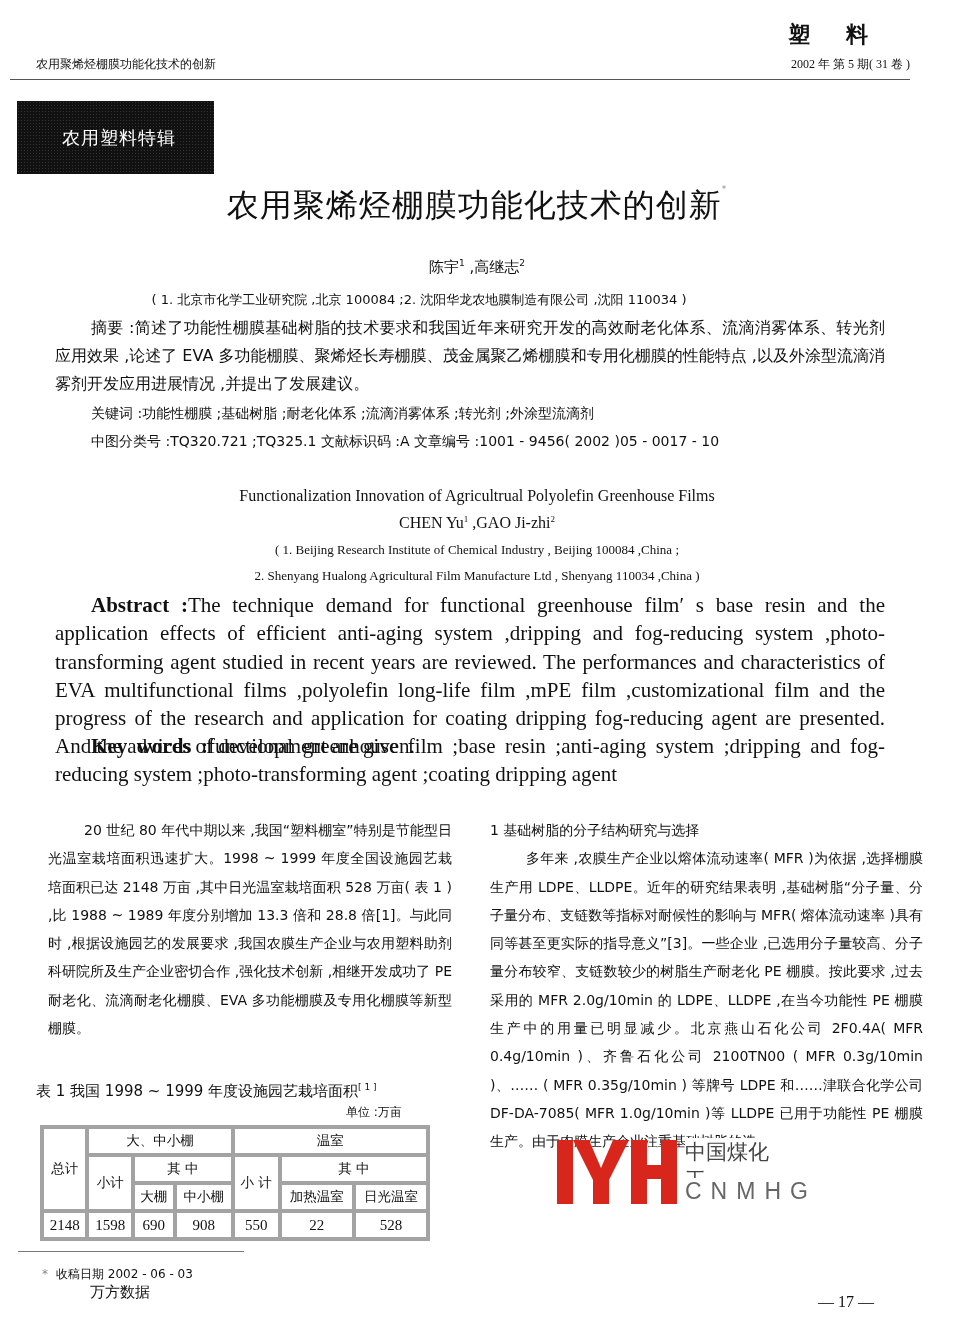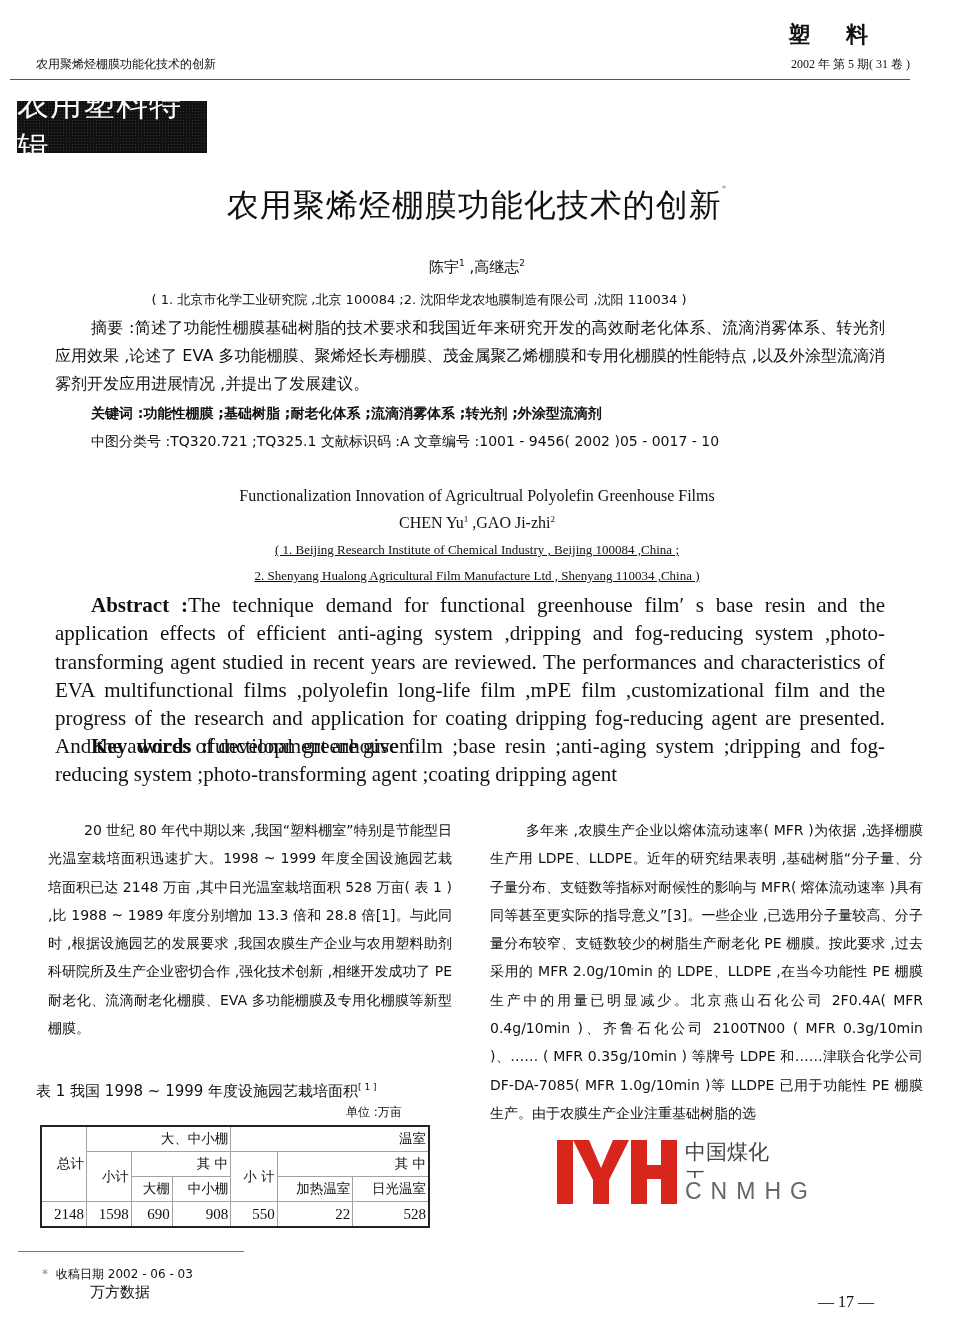--- a/index.html
+++ b/index.html
@@ -4,43 +4,43 @@
 <style>
   html, body { margin:0; padding:0; background:#fff; }
   body { width:954px; height:1328px; position:relative; overflow:hidden; color:#111;
          font-family:"DejaVu Sans", sans-serif; }
   .abs { position:absolute; }
   .serif { font-family:"Liberation Serif", "DejaVu Serif", serif; }
   .journal { right:72px; top:20px; font-size:22px; font-weight:bold; letter-spacing:14px; }
   .run-left { left:36px; top:56px; font-size:12px; }
   .run-right { right:44px; top:56px; font-size:12px; }
   .hrule { left:10px; width:900px; top:79px; height:1px; background:#555; }
-  .badge { left:17px; top:101px; width:190px; height:52px; background:#111;
+  .badge { left:17px; top:101px; width:190px; height:73px; background:#111;
            background-image: radial-gradient(#333 0.8px, transparent 0.9px); background-size:3px 3px;
-           color:#fff; font-size:32px; display:flex; align-items:center; justify-content:center; letter-spacing:1px; }
+           color:#fff; font-size:18px; display:flex; align-items:center; justify-content:center; letter-spacing:1px;padding-left:7px; }
   .title { left:0; width:954px; top:184px; text-align:center; font-size:32px; letter-spacing:1px; }
   .title sup { font-size:9px; color:#888; vertical-align:top; }
   .authors { left:0; width:954px; top:258px; text-align:center; font-size:15px; }
   .authors sup { font-size:9px; }
   .affil { left:0; width:838px; top:291px; text-align:center; font-size:13px; }
   .para { left:55px; width:830px; font-size:16px; line-height:28px; text-align:justify; }
   .indent { text-indent:36px; }
   .small { font-size:14px; line-height:24px; }
   .en-title { left:0; width:954px; top:487px; text-align:center; font-size:16px; font-weight:normal; }
   .en-auth { left:0; width:954px; top:514px; text-align:center; font-size:16px; }
   .en-auth sup { font-size:9px; }
-  .en-affil { left:0; width:954px; text-align:center; font-size:13px;text-decoration:underline; }
+  .en-affil { left:0; width:954px; text-align:center; font-size:13px; }
   .en-para { left:55px; width:830px; font-size:21px; line-height:28.3px; text-align:justify; }
   .col { font-size:14px; line-height:28.3px; text-align:justify; }
   .colL { left:48px; width:404px; top:816px; }
   .colR { left:490px; width:433px; top:816px; }
   .tcap { left:36px; top:1082px; font-size:15px; }
   .tunit { left:346px; top:1104px; font-size:12px; }
   table.t1 { position:absolute; left:40px; top:1125px; border-collapse:collapse; font-size:13.5px; width:390px; }
-  table.t1 td { border:1px solid #a3a3a3; text-align:right; height:20px; padding:2px 2px; }
+  table.t1 td { border:4px solid #a3a3a3; text-align:center; height:20px; padding:2px 2px; }
   table.t1 { border:2px solid #222; }
   .num { font-family:"Liberation Serif", serif; font-size:15px; }
   .fn-rule { left:18px; top:1251px; width:226px; height:1px; background:#777; }
   .fn { left:42px; top:1266px; font-size:12px; }
   .fn .mark { color:#888; margin-right:8px; }
   .wanfang { left:90px; top:1283px; font-size:15px; }
   .pageno { left:818px; top:1293px; font-size:16px; }
   .wm { left:555px; top:1132px; width:222px; height:80px; }
 </style>
 </head>
@@ -54,21 +54,21 @@
 <div class="abs badge">农用塑料特辑</div>
 
 <div class="abs title"><span>农用聚烯烃棚膜功能化技术的创新</span><sup>*</sup></div>
 
 <div class="abs authors">
   <span>陈宇</span><sup>1</sup><span> ,</span><span>高继志</span><sup>2</sup>
 </div>
 <div class="abs affil">( 1. 北京市化学工业研究院 ,北京   100084 ;2. 沈阳华龙农地膜制造有限公司 ,沈阳   110034 )</div>
 
 <div class="abs para indent" style="top:314px;"><span>摘要 :</span><span>简述了功能性棚膜基础树脂的技术要求和我国近年来研究开发的高效耐老化体系、流滴消雾体系、转光剂应用效果 ,论述了 EVA 多功能棚膜、聚烯烃长寿棚膜、茂金属聚乙烯棚膜和专用化棚膜的性能特点 ,以及外涂型流滴消雾剂开发应用进展情况 ,并提出了发展建议。</span></div>
-<div class="abs para indent small" style="top:401px;font-weight:bold;"><span>关键词 :</span><span>功能性棚膜 ;基础树脂 ;耐老化体系 ;流滴消雾体系 ;转光剂 ;外涂型流滴剂</span></div>
+<div class="abs para indent small" style="top:401px;"><span>关键词 :</span><span>功能性棚膜 ;基础树脂 ;耐老化体系 ;流滴消雾体系 ;转光剂 ;外涂型流滴剂</span></div>
 <div class="abs para indent small" style="top:429px;">中图分类号 :TQ320.721 ;TQ325.1    文献标识码 :A    文章编号 :1001 - 9456( 2002 )05 - 0017 - 10</div>
 
 <div class="abs en-title serif">Functionalization Innovation of Agricultrual Polyolefin Greenhouse Films</div>
 <div class="abs en-auth serif"><span>CHEN Yu</span><sup>1</sup> ,<span>GAO Ji-zhi</span><sup>2</sup></div>
 <div class="abs en-affil serif" style="top:542px;">( 1. Beijing Research Institute of Chemical Industry , Beijing 100084 ,China ;</div>
 <div class="abs en-affil serif" style="top:568px;">2. Shenyang Hualong Agricultural Film Manufacture Ltd , Shenyang 110034 ,China )</div>
 
 <div class="abs en-para indent serif" style="top:591px;"><b>Abstract :</b><span>The technique demand for functional greenhouse film′ s base resin and the application effects of efficient anti-aging system ,dripping and fog-reducing system ,photo-transforming agent studied in recent years are reviewed. The performances and characteristics of EVA multifunctional films ,polyolefin long-life film ,mPE film ,customizational film and the progress of the research and application for coating dripping fog-reducing agent are presented. And the advices of development are given.</span></div>
 <div class="abs en-para indent serif" style="top:732px;"><b>Key words :</b><span>functional greenhouse film ;base resin ;anti-aging system ;dripping and fog-reducing system ;photo-transforming agent ;coating dripping agent</span></div>
 
@@ -106,20 +106,21 @@
     <td class="num">528</td>
   </tr>
 </tbody>
   </table>
 
 <div class="abs fn-rule"></div>
 <div class="abs fn"><span class="mark">*</span><span>收稿日期 2002 - 06 - 03</span></div>
 <div class="abs wanfang">万方数据</div>
 
 <div class="abs col colR">
+  <div>1    基础树脂的分子结构研究与选择</div>
   <div class="indent" style="text-indent:36px">多年来 ,农膜生产企业以熔体流动速率( MFR )为依据 ,选择棚膜生产用 LDPE、LLDPE。近年的研究结果表明 ,基础树脂“分子量、分子量分布、支链数等指标对耐候性的影响与 MFR( 熔体流动速率 )具有同等甚至更实际的指导意义”[3]。一些企业 ,已选用分子量较高、分子量分布较窄、支链数较少的树脂生产耐老化 PE 棚膜。按此要求 ,过去采用的 MFR 2.0g/10min 的 LDPE、LLDPE ,在当今功能性 PE 棚膜生产中的用量已明显减少。北京燕山石化公司 2F0.4A( MFR 0.4g/10min )、齐鲁石化公司 2100TN00 ( MFR 0.3g/10min )、…… ( MFR 0.35g/10min ) 等牌号 LDPE 和……津联合化学公司 DF-DA-7085( MFR 1.0g/10min )等 LLDPE 已用于功能性 PE 棚膜生产。由于农膜生产企业注重基础树脂的选</div>
 </div>
 
 <div class="abs wm">
   <svg width="222" height="80" viewBox="0 0 222 80">
     <rect x="0" y="0" width="222" height="80" fill="#fff" opacity="0.0"></rect>
     <g fill="#d9261c">
       <rect x="2" y="8" width="16" height="64"></rect>
       <polygon points="18,8 34,8 46,36 58,8 74,8 54,48 54,72 38,72 38,48"></polygon>
       <rect x="76" y="8" width="16" height="64"></rect>

